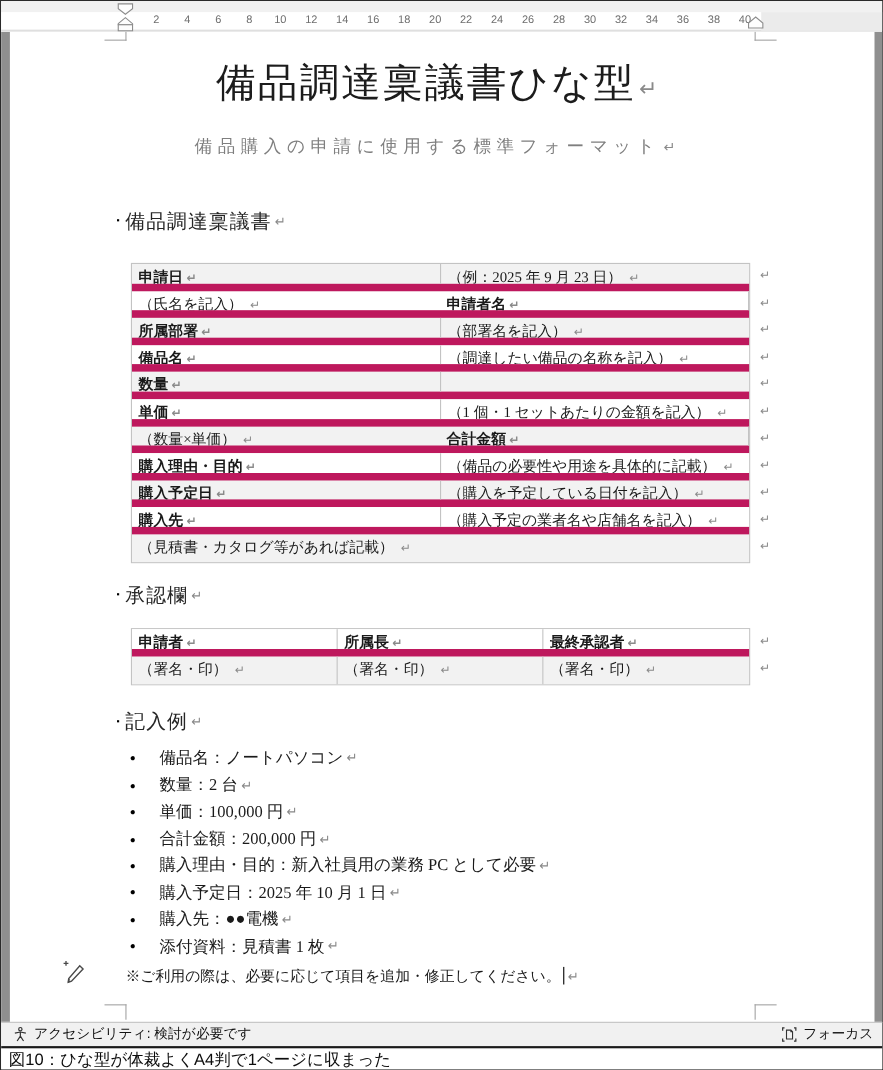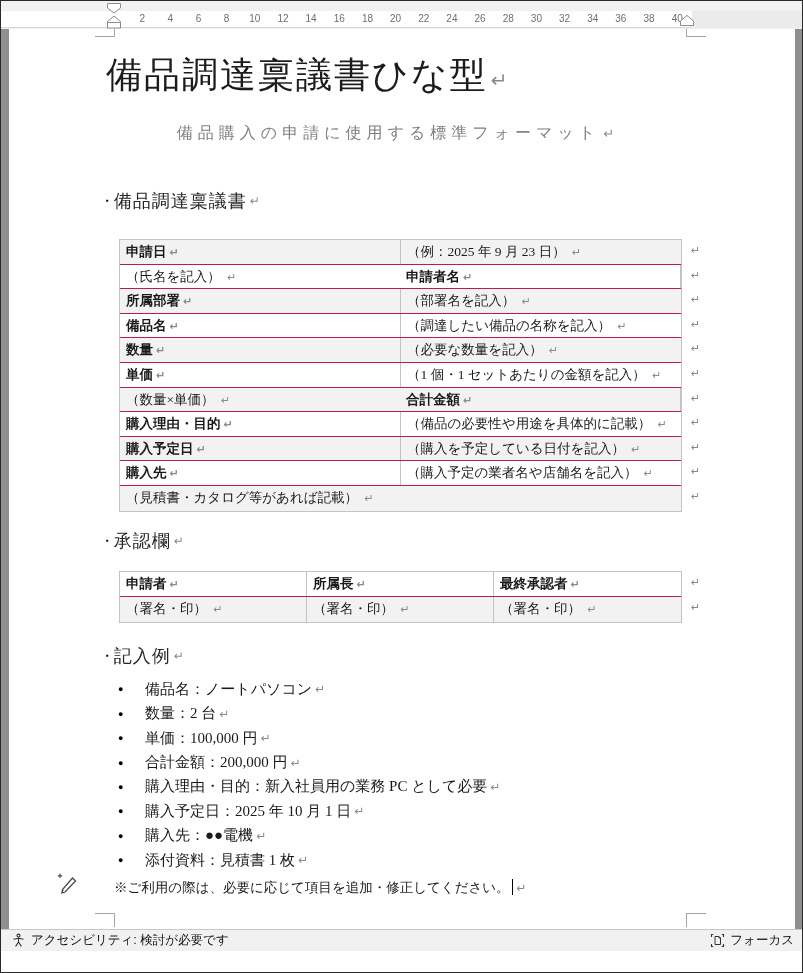--- a/index.html
+++ b/index.html
@@ -18,35 +18,35 @@
   .marker { position:absolute; }
   
   .stage { position:absolute; left:0; top:28px; width:803px; height:900px; background:#8f8f8f; }
   .page { position:absolute; left:8px; top:28px; width:786px; height:900px; background:#fff; }
   .crop { position:absolute; }
   .crop.tl { left:86px; top:0; width:20px; height:8px; border-right:1px solid #a3a3a3; border-bottom:1px solid #a3a3a3; }
   .crop.tr { left:677px; top:0; width:20px; height:8px; border-left:1px solid #a3a3a3; border-bottom:1px solid #a3a3a3; }
   .crop.bl { left:86px; top:884px; width:20px; height:14px; border-right:1px solid #a3a3a3; border-top:1px solid #a3a3a3; }
   .crop.br { left:677px; top:884px; width:20px; height:14px; border-left:1px solid #a3a3a3; border-top:1px solid #a3a3a3; }
   
-  .doc-title { position:absolute; left:97px; top:22px; width:584px; white-space:nowrap;
+  .doc-title { position:absolute; left:97px; top:22px; width:584px; text-align:center; white-space:nowrap;
     font-size:36px; font-weight:300; letter-spacing:2px; color:#1c1c1c; }
   .doc-subtitle { position:absolute; left:97px; top:94px; width:584px; text-align:center; white-space:nowrap;
     font-size:16px; font-weight:300; letter-spacing:5px; color:#7f7f7f; }
   .doc-h { position:absolute; left:97px; display:flex; align-items:center; font-size:18px; font-weight:300;
     letter-spacing:1px; color:#262626; white-space:nowrap; }
   .h-marker { font-size:8px; color:#000; margin-right:4px; line-height:1; }
   .pmark { color:#8a8a8a; font-size:12px; margin-left:3px; font-family:"DejaVu Sans",sans-serif; }
   .doc-title .pmark { font-size:20px; }
   .doc-subtitle .pmark { font-size:13px; }
   
   .doc-table { position:absolute; left:110px; width:563px; border:1px solid #c3c3c3; }
   .trow { display:flex; position:relative; height:24.6px; background:#fff; }
   .trow.shade { background:#f2f2f2; }
-  .trow:not(:last-child) { border-bottom:1px solid #be185d; }
+  .trow:not(:last-child) { border-bottom:7px solid #be185d; }
   .tcell { height:100%; line-height:23px; overflow:hidden; white-space:nowrap;
     font-family:"Liberation Serif","DejaVu Serif",serif; font-size:13.5px; color:#1a1a1a; padding-left:6px; }
   .tcell .pmark { font-size:11px; }
   .t1-label { width:281px; border-right:1px solid #c3c3c3; font-weight:bold; }
   .t1-value { flex:1; }
   .t2-cell { width:187.6px; }
   .t2-cell:not(:last-of-type) { border-right:1px solid #c3c3c3; }
   .t2-head .t2-cell { font-weight:bold; }
   .rowend { position:absolute; left:568px; top:4px; font-size:11px; }
   .t2-row { height:25px; }
@@ -145,21 +145,20 @@
           <div class="tcell t1-value"><span>（部署名を記入） </span><span class="pmark">↵</span></div>
           <span class="pmark rowend">↵</span>
         </div>
         <div class="trow">
           <div class="tcell t1-label"><span>備品名</span><span class="pmark">↵</span></div>
           <div class="tcell t1-value"><span>（調達したい備品の名称を記入） </span><span class="pmark">↵</span></div>
           <span class="pmark rowend">↵</span>
         </div>
         <div class="trow shade">
           <div class="tcell t1-label"><span>数量</span><span class="pmark">↵</span></div>
-          <div class="tcell t1-value"><span>（必要な数量を記入） </span><span class="pmark">↵</span></div>
           <span class="pmark rowend">↵</span>
         </div>
         <div class="trow">
           <div class="tcell t1-label"><span>単価</span><span class="pmark">↵</span></div>
           <div class="tcell t1-value"><span>（1 個・1 セットあたりの金額を記入） </span><span class="pmark">↵</span></div>
           <span class="pmark rowend">↵</span>
         </div>
         <div class="trow shade">
           <div class="tcell t1-value"><span>（数量×単価） </span><span class="pmark">↵</span></div>
           <div class="tcell t1-label"><span>合計金額</span><span class="pmark">↵</span></div>
@@ -275,13 +274,14 @@
     </div>
     <div class="sb-right">
       <svg width="15" height="15" viewBox="0 0 15 15">
         <path d="M3.2 1.5 H1.5 V4 M3.2 13.5 H1.5 V11 M11.8 1.5 H13.5 V4 M11.8 13.5 H13.5 V11" fill="none" stroke="#333" stroke-width="1.1"></path>
         <path d="M5 3.5 H9 L10.5 5 V11.5 H5 Z M9 3.5 V5 H10.5" fill="none" stroke="#333" stroke-width="1"></path>
       </svg>
       <span>フォーカス</span>
     </div>
   </div>
 
+  <div class="caption">図10：ひな型が体裁よくA4判で1ページに収まった</div>
 </div>
 
 </body></html>

